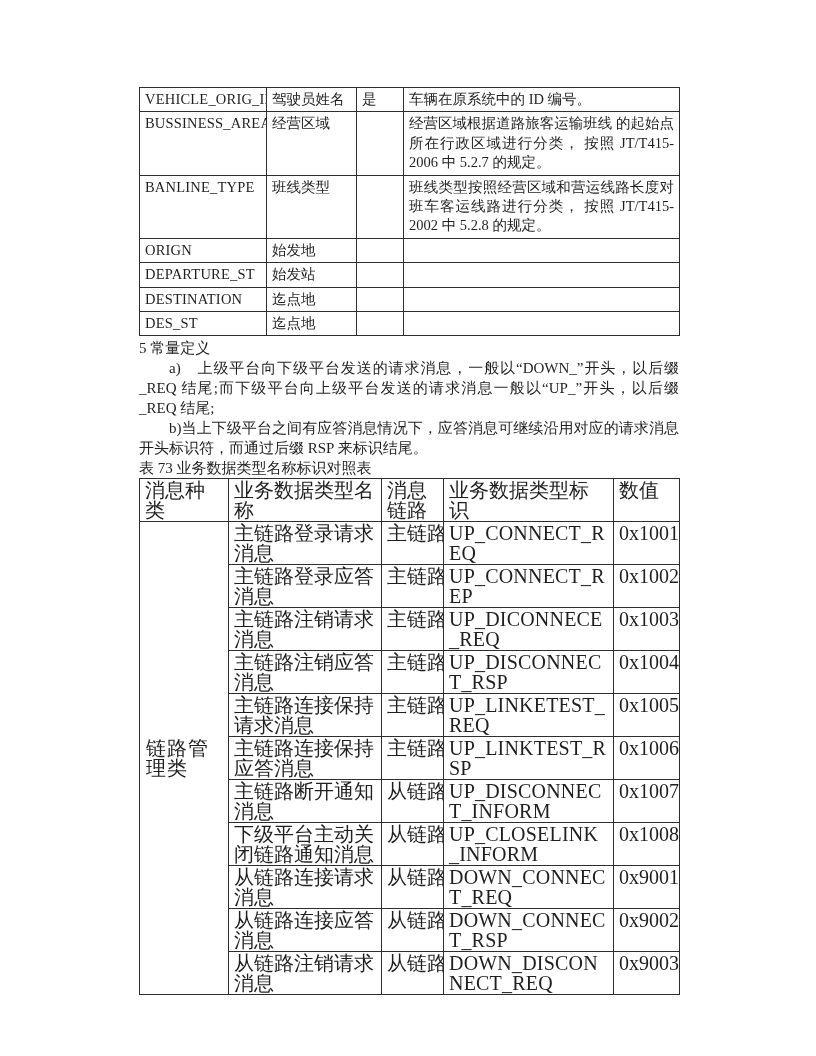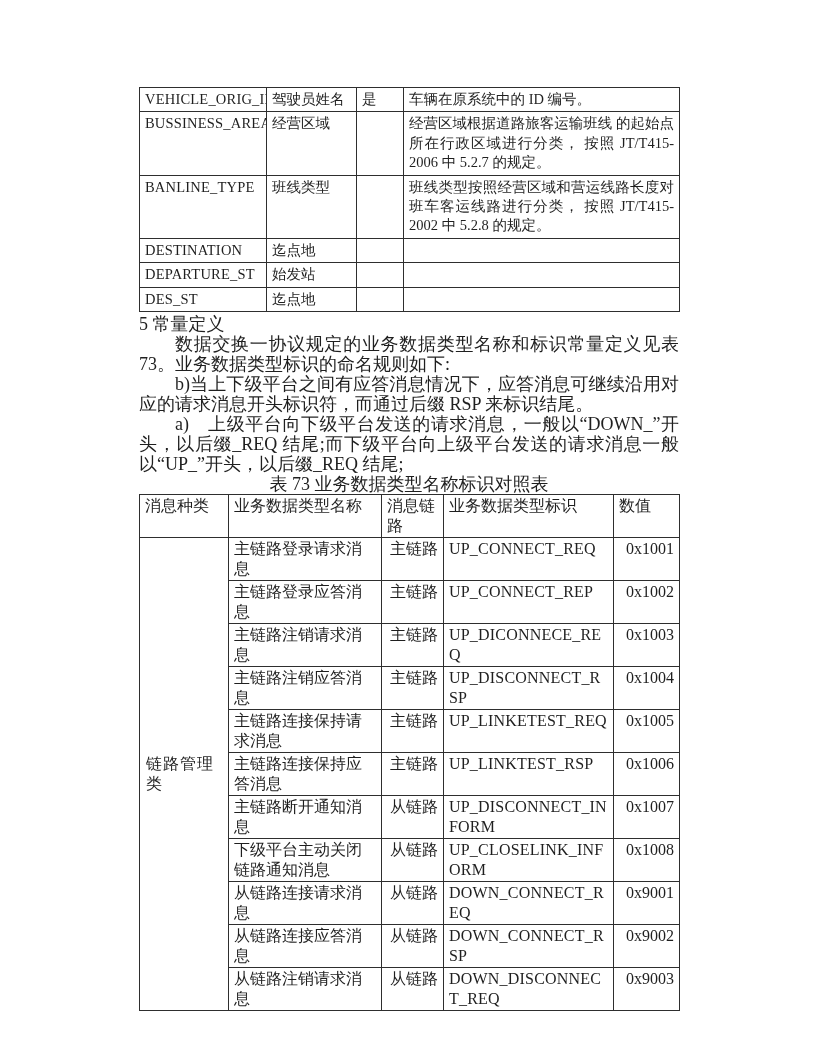--- a/index.html
+++ b/index.html
@@ -36,38 +36,38 @@
     line-height: 19.4px;
     padding: 2px 5px 2px 5px;
   }
   .top-tbl td.code { letter-spacing: 0.2px; }
   .top-tbl td.desc { text-align: justify; margin-top: 39px; }
   .top-tbl tr.short td { height: 18px; }
 
   
   .text-block {
     margin-top: 2px;
-    font-size: 18px;
+    font-size: 15px;
     line-height: 20px;
   }
   .text-block .h { margin: 0; }
   .text-block p.para {
     margin: 0;
     text-indent: 2em;
     text-align: justify;
   }
   .caption {
-    text-align: center;
+    text-align: left;
     margin: 0;
     line-height: 20px;
   }
 
   
   .msg-tbl td, .msg-tbl th {
-    font-size: 16px;
+    font-size: 20px;
     line-height: 20px;
     padding: 1px 5px;
   }
   .msg-tbl td.cat {
     vertical-align: middle;
     letter-spacing: 1px;
     padding-left: 6px;
   }
   .msg-tbl td.id { word-break: break-all; letter-spacing: 0.2px; }
   .msg-tbl td.val, .msg-tbl td.link { white-space: nowrap; text-align: right; }
@@ -97,45 +97,50 @@
         <td></td>
         <td class="desc">经营区域根据道路旅客运输班线 的起始点所在行政区域进行分类， 按照 JT/T415-2006 中 5.2.7 的规定。</td>
       </tr>
       <tr>
         <td class="code">BANLINE_TYPE</td>
         <td>班线类型</td>
         <td></td>
         <td class="desc">班线类型按照经营区域和营运线路长度对班车客运线路进行分类， 按照 JT/T415-2002 中 5.2.8 的规定。</td>
       </tr>
       <tr class="short">
+        <td class="code">ORIGN</td>
+        <td>始发地</td>
+        <td></td>
+        <td class="desc"></td>
+      </tr>
+      <tr class="short">
+        <td class="code">DEPARTURE_ST</td>
+        <td>始发站</td>
+        <td></td>
+        <td class="desc"></td>
+      </tr>
+      <tr class="short">
         <td class="code">DESTINATION</td>
         <td>迄点地</td>
         <td></td>
         <td class="desc"></td>
       </tr>
       <tr class="short">
-        <td class="code">DEPARTURE_ST</td>
-        <td>始发站</td>
-        <td></td>
-        <td class="desc"></td>
-      </tr>
-      <tr class="short">
         <td class="code">DES_ST</td>
         <td>迄点地</td>
         <td></td>
         <td class="desc"></td>
       </tr>
     </tbody>
   </table>
 
   <div class="text-block">
     <div class="h">5 常量定义</div>
-    <p class="para">数据交换一协议规定的业务数据类型名称和标识常量定义见表 73。业务数据类型标识的命名规则如下:</p>
+    <p class="para">a)　上级平台向下级平台发送的请求消息，一般以“DOWN_”开头，以后缀_REQ 结尾;而下级平台向上级平台发送的请求消息一般以“UP_”开头，以后缀_REQ 结尾;</p>
     <p class="para">b)当上下级平台之间有应答消息情况下，应答消息可继续沿用对应的请求消息开头标识符，而通过后缀 RSP 来标识结尾。</p>
-    <p class="para">a)　上级平台向下级平台发送的请求消息，一般以“DOWN_”开头，以后缀_REQ 结尾;而下级平台向上级平台发送的请求消息一般以“UP_”开头，以后缀_REQ 结尾;</p>
     <div class="caption">表 73 业务数据类型名称标识对照表</div>
   </div>
 
   <table class="tbl msg-tbl">
     <colgroup>
       <col style="width:89px">
         <col style="width:153px">
         <col style="width:62px">
         <col style="width:170px">
         <col style="width:66px">

